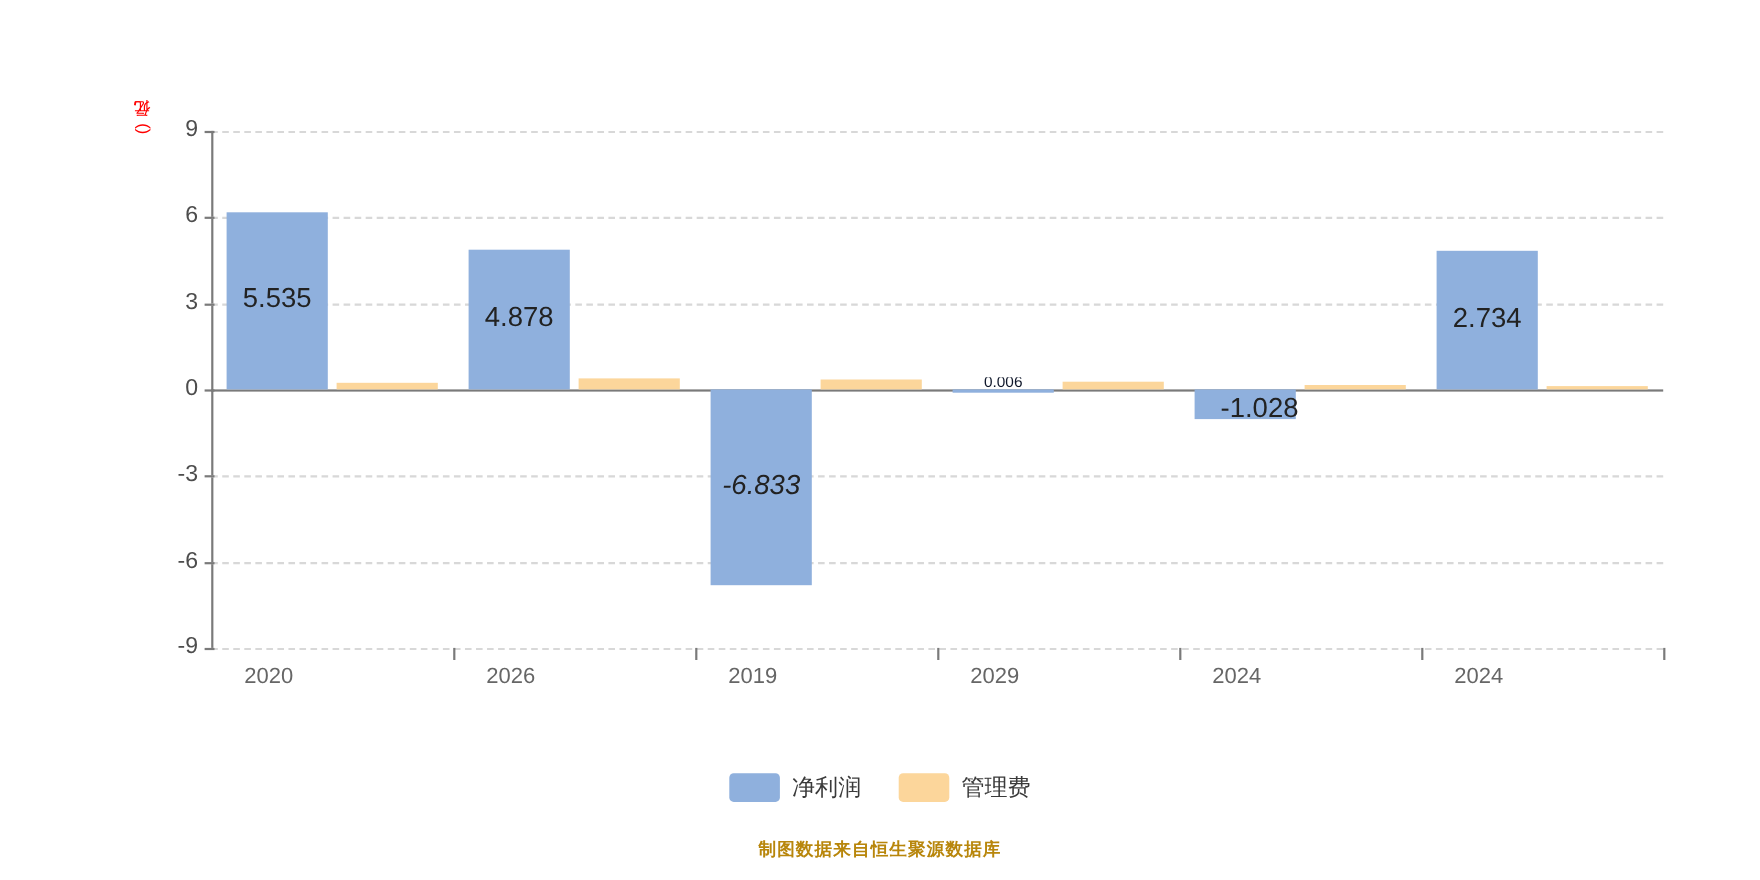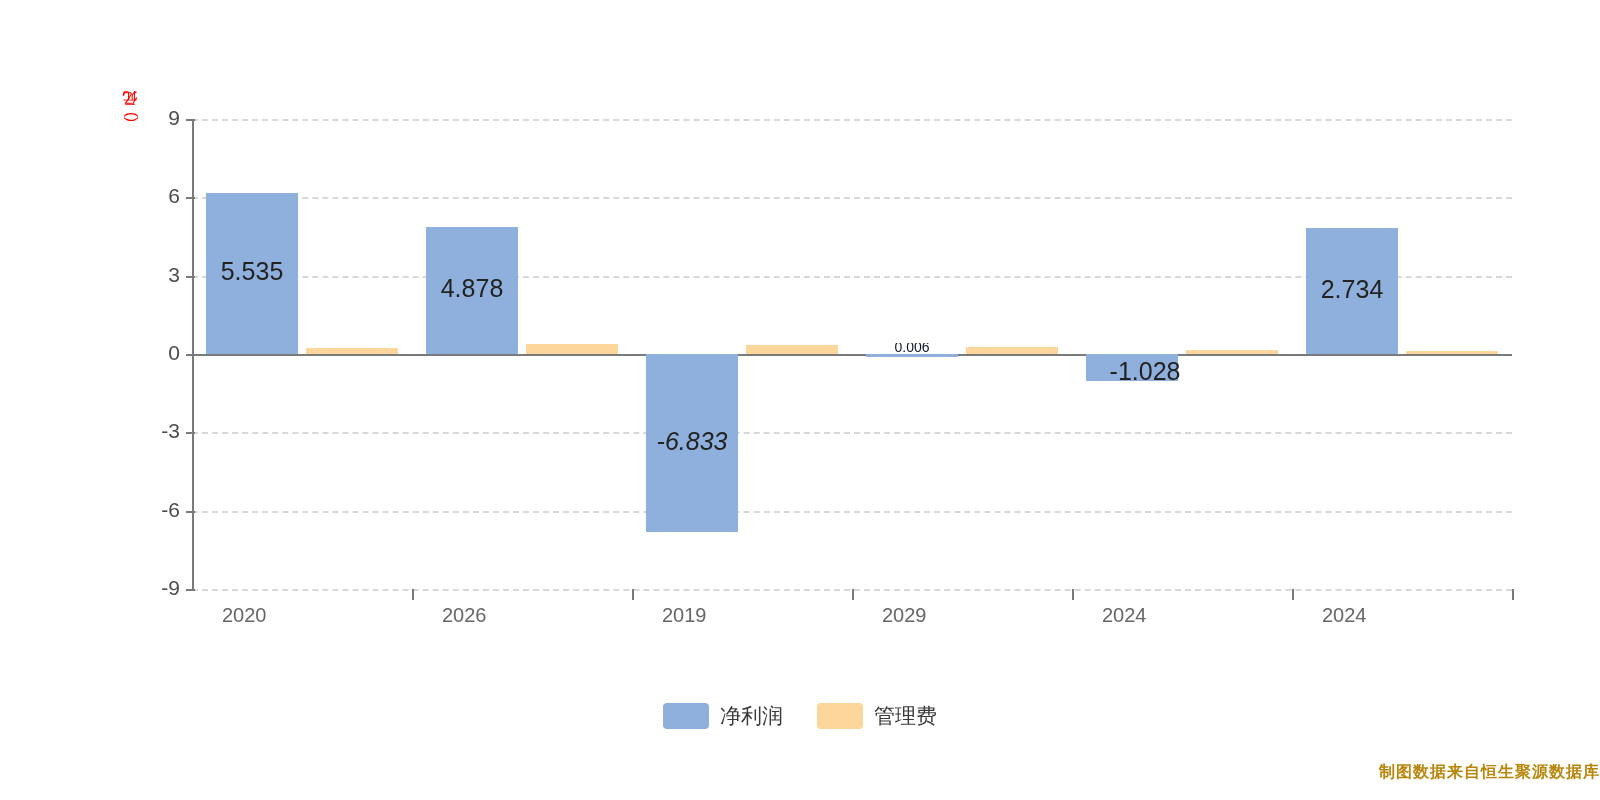--- a/index.html
+++ b/index.html
@@ -41,21 +41,21 @@
 
   .legend{
     position:absolute;left:0;top:702px;width:1600px;
     display:flex;justify-content:center;align-items:flex-end;gap:34px;
   }
   .legend-item{display:flex;align-items:center;gap:11px;}
   .legend-swatch{width:46px;height:26px;border-radius:4px;}
   .legend-text{font-size:21px;color:#3a3a3a;}
 
   .footer-note{
-    position:absolute;left:0;top:762px;width:1600px;text-align:right;
+    position:absolute;left:0;top:762px;width:1600px;text-align:center;
     font-size:16px;color:#b8860b;font-weight:bold;letter-spacing:1px;
   }
 </style>
 </head>
 <body>
 
 <div id="stage">
 
 
   <div class="yaxis-unit">(亿元)</div>

